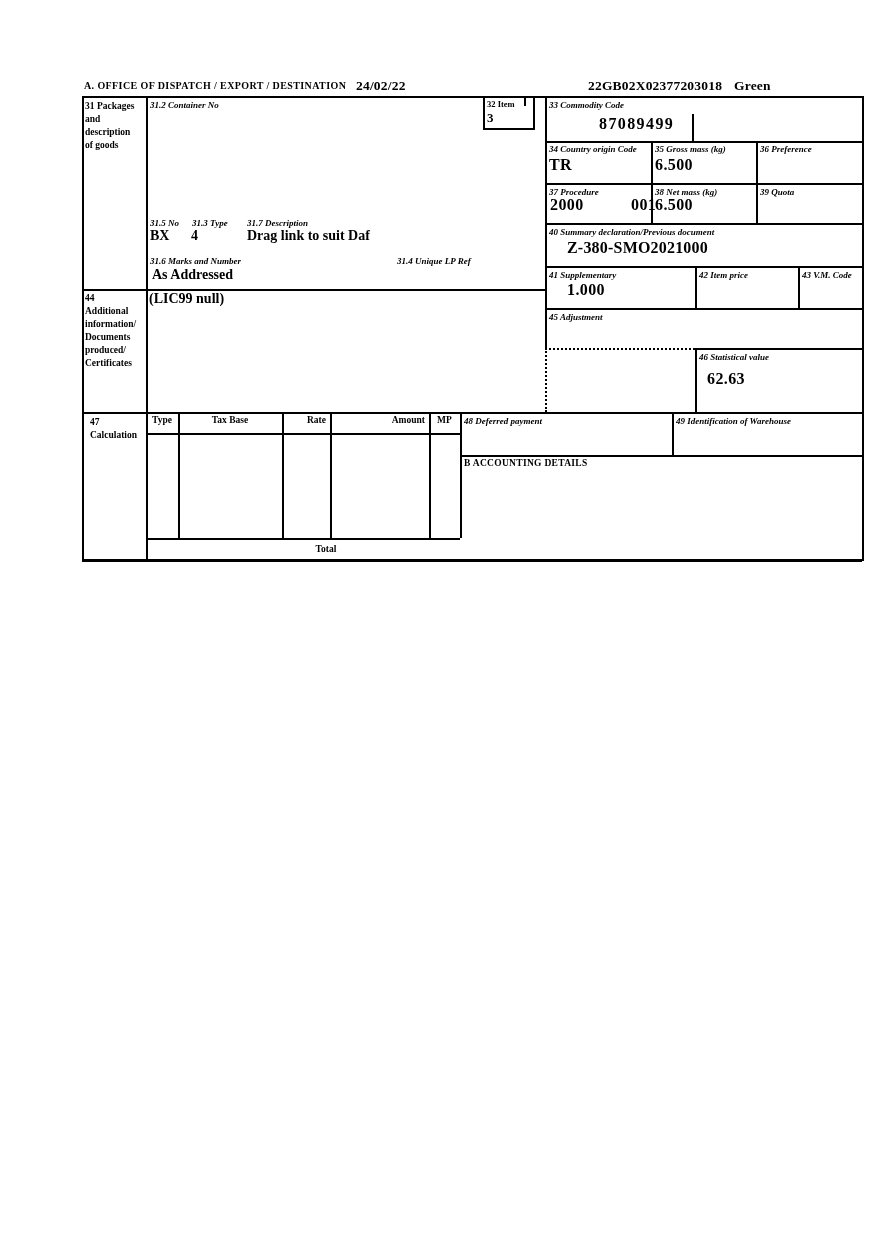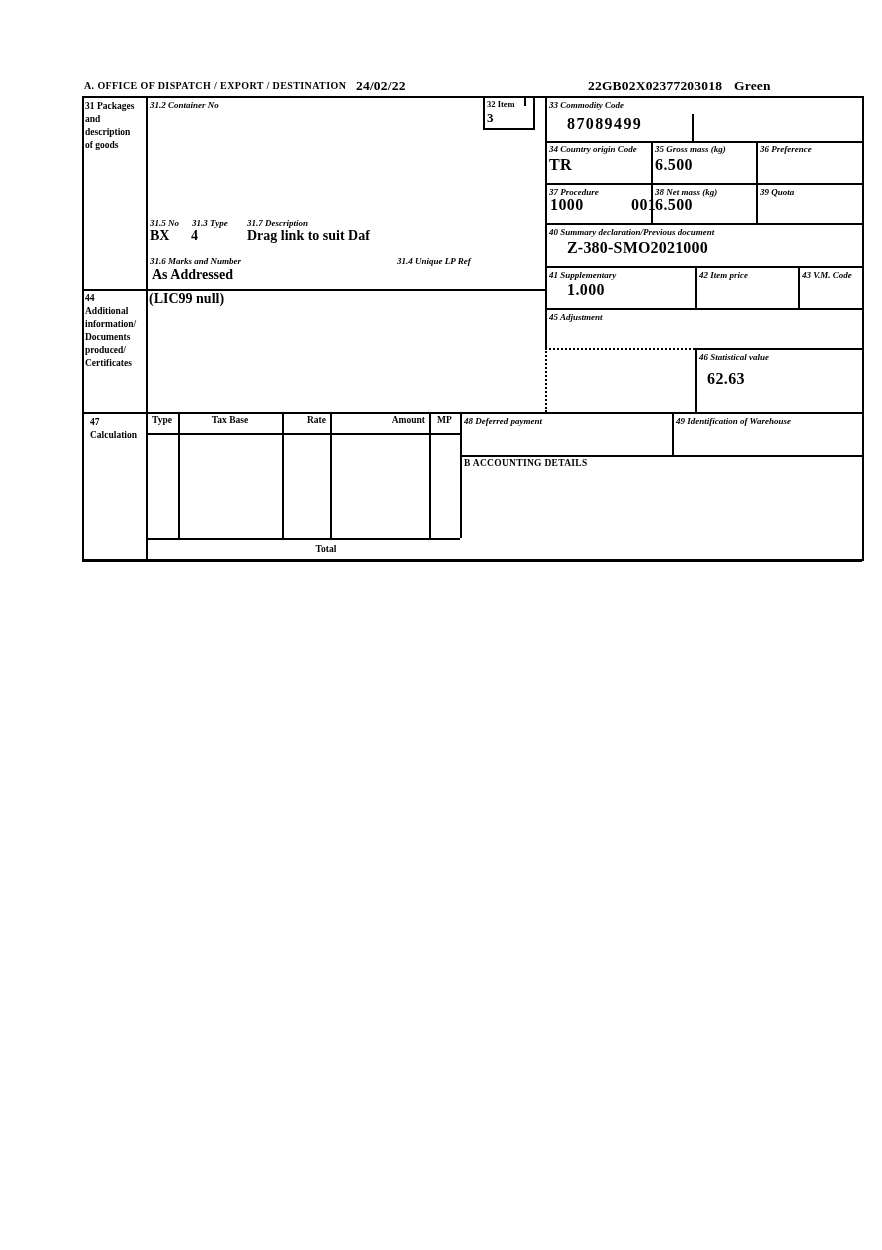--- a/index.html
+++ b/index.html
@@ -7,21 +7,21 @@
     position:relative; width:882px; height:1250px; background:#ffffff;
     font-family:"Liberation Serif","DejaVu Serif",serif; color:#000;padding-left:32px;
   }
   .line { position:absolute; background:#000; }
   .lined { position:absolute; background:transparent; }
   .lbl  { position:absolute; font-weight:bold; font-size:9px; line-height:10px; white-space:nowrap;font-style:italic; }
   .lbl-sm { position:absolute; font-weight:bold; font-size:8.5px; line-height:10px; white-space:nowrap; }
   .side { position:absolute; font-weight:bold; font-size:9.5px; line-height:13px; white-space:pre-line; }
   .val  { position:absolute; font-weight:bold; font-size:14px; line-height:15px; white-space:nowrap; }
   .val-lg { position:absolute; font-weight:bold; font-size:16px; line-height:17px; letter-spacing:0.4px; white-space:nowrap; }
-  .val-sp { letter-spacing:1.4px; }
+  .val-sp { letter-spacing:1.4px;margin-left:32px; }
   .hdr-big { position:absolute; font-weight:bold; font-size:10px; letter-spacing:0.4px; white-space:nowrap; }
   .hdr-val { position:absolute; font-weight:bold; font-size:13.5px; letter-spacing:0.2px; white-space:nowrap; }
   .th { position:absolute; font-weight:bold; font-size:9.5px; line-height:11px; white-space:nowrap; }
   .tc { text-align:center; } .tr { text-align:right; }
 </style>
 </head>
 <body>
 
 <div id="page">
 
@@ -60,21 +60,21 @@
   <span class="lbl" style="left:549px; top:100px;">33 Commodity Code</span>
   <span class="val-lg val-sp" style="left:567px; top:115px;">87089499</span>
 
   <span class="lbl" style="left:549px; top:144px;">34 Country origin Code</span>
   <span class="val-lg" style="left:549px; top:156px;">TR</span>
   <span class="lbl" style="left:655px; top:144px;">35 Gross mass (kg)</span>
   <span class="val-lg" style="left:655px; top:156px;">6.500</span>
   <span class="lbl" style="left:760px; top:144px;">36 Preference</span>
 
   <span class="lbl" style="left:549px; top:187px;">37 Procedure</span>
-  <span class="val-lg" style="left:550px; top:196px;">1000</span>
+  <span class="val-lg" style="left:550px; top:196px;">2000</span>
   <span class="val-lg" style="left:611px; top:196px;margin-left:20px;">001</span>
   <span class="lbl" style="left:655px; top:187px;">38 Net mass (kg)</span>
   <span class="val-lg" style="left:655px; top:196px;">6.500</span>
   <span class="lbl" style="left:760px; top:187px;">39 Quota</span>
 
   <span class="lbl" style="left:549px; top:227px;">40 Summary declaration/Previous document</span>
   <span class="val-lg" style="left:567px; top:239px; letter-spacing:0.2px;">Z-380-SMO2021000</span>
 
   <span class="lbl" style="left:549px; top:270px;">41 Supplementary</span>
   <span class="val-lg" style="left:567px; top:281px;">1.000</span>

